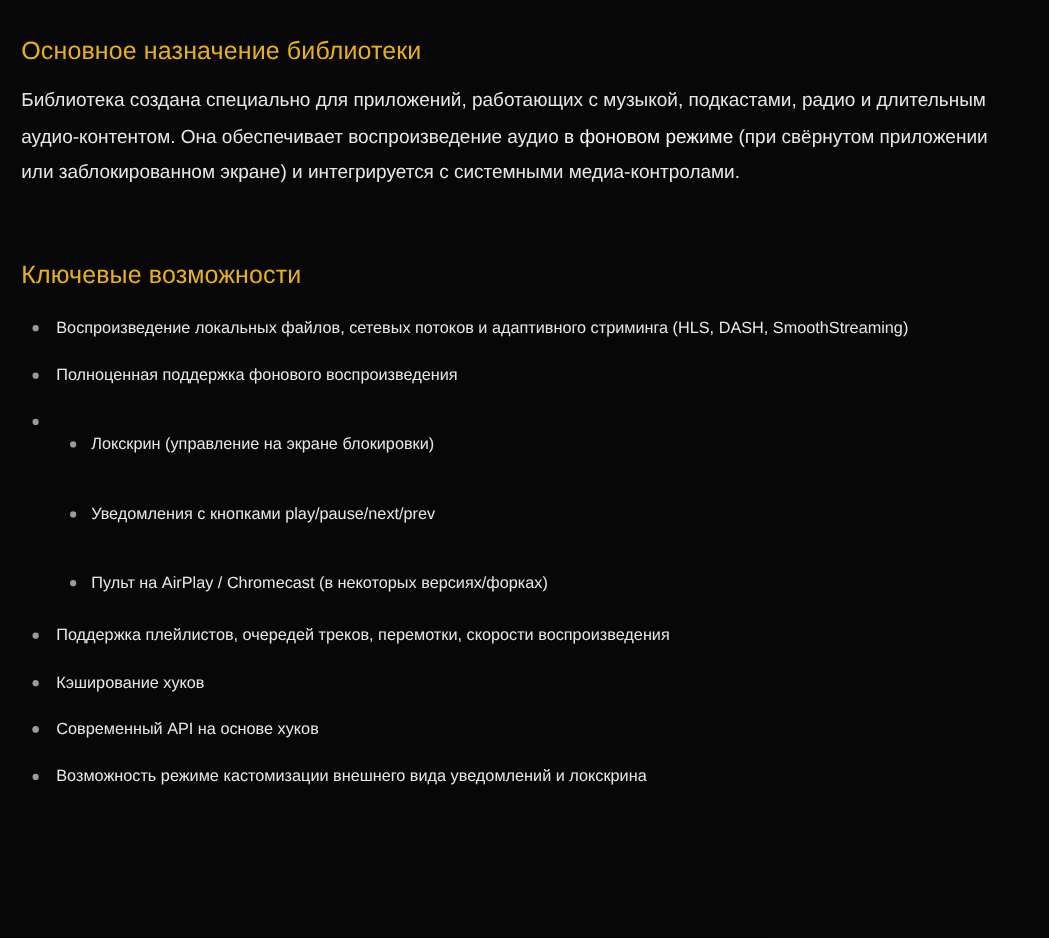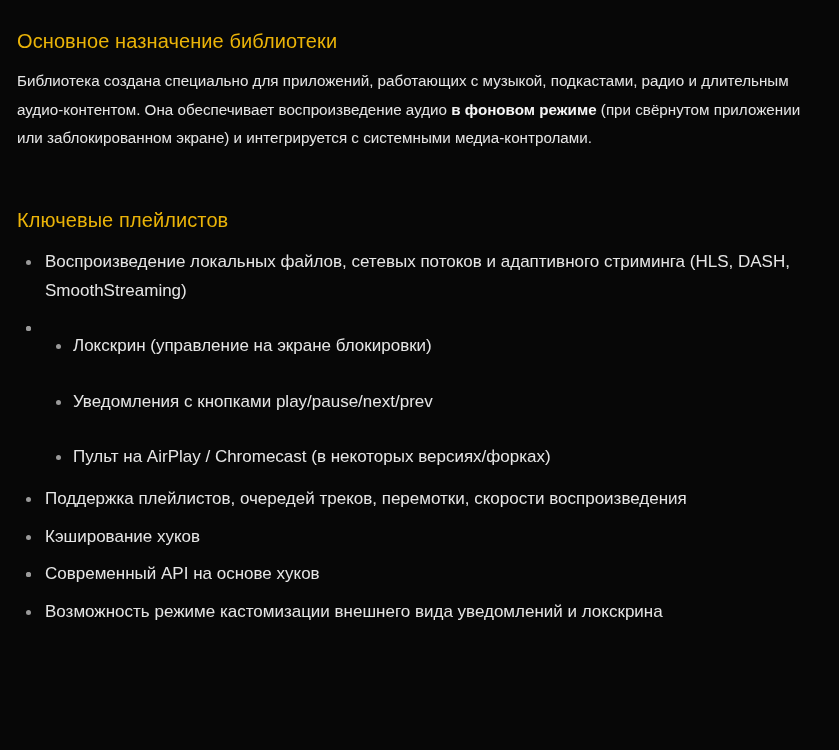--- a/index.html
+++ b/index.html
@@ -35,30 +35,30 @@
     .para {
       position: absolute;
       left: 0;
       top: 67px;
       width: 800px;
       margin: 0;
       font-size: 15.2px;
       line-height: 28.6px;
       color: #e6e6e6;
     }
-    .para b { font-weight: bold; color: #f5f5f5; }
+    .para b { font-weight: normal; color: #f5f5f5; }
     .list {
       position: absolute;
       left: 0;
       top: 248px;
       width: 800px;
       margin: 0;
       padding: 0;
       list-style: none;
-      font-size: 17px;
+      font-size: 13px;
       color: #e6e6e6;
     }
     .li {
       position: relative;
       padding-left: 28px;
       line-height: 28.6px;
       margin-bottom: 9px;
     }
     .li.sub {
       padding-left: 56px;
@@ -77,25 +77,25 @@
     .li.sub .bullet { left: 39px; }
   </style>
 </head>
 <body>
 
 <div class="doc">
   <h2 class="h-purpose">Основное назначение библиотеки</h2>
 
   <p class="para"><span>Библиотека создана специально для приложений, работающих с музыкой, подкастами, радио и длительным аудио-контентом. Она обеспечивает воспроизведение аудио </span><b>в фоновом режиме</b><span> (при свёрнутом приложении или заблокированном экране) и интегрируется с системными медиа-контролами.</span></p>
 
-  <h2 class="h-features">Ключевые плейлистов</h2>
+  <h2 class="h-features">Ключевые возможности</h2>
 
   <ul class="list">
     <li class="li"><span class="bullet"></span><span>Воспроизведение локальных файлов, сетевых потоков и адаптивного стриминга (HLS, DASH, SmoothStreaming)</span></li>
-    <li class="li"><span class="bullet"></span></li>
+    <li class="li"><span class="bullet"></span><span>Полноценная поддержка фонового воспроизведения</span></li>
     <li class="li"><span class="bullet"></span></li>
     <li class="li sub"><span class="bullet"></span><span>Локскрин (управление на экране блокировки)</span></li>
     <li class="li sub"><span class="bullet"></span><span>Уведомления с кнопками play/pause/next/prev</span></li>
     <li class="li sub" style="margin-bottom:13px"><span class="bullet"></span><span>Пульт на AirPlay / Chromecast (в некоторых версиях/форках)</span></li>
     <li class="li"><span class="bullet"></span><span>Поддержка плейлистов, очередей треков, перемотки, скорости воспроизведения</span></li>
     <li class="li"><span class="bullet"></span><span>Кэширование хуков</span></li>
     <li class="li"><span class="bullet"></span></li>
     <li class="li"><span class="bullet"></span><span>Современный API на основе хуков</span></li>
     <li class="li"><span class="bullet"></span><span>Возможность режиме кастомизации внешнего вида уведомлений и локскрина</span></li>
   </ul>

